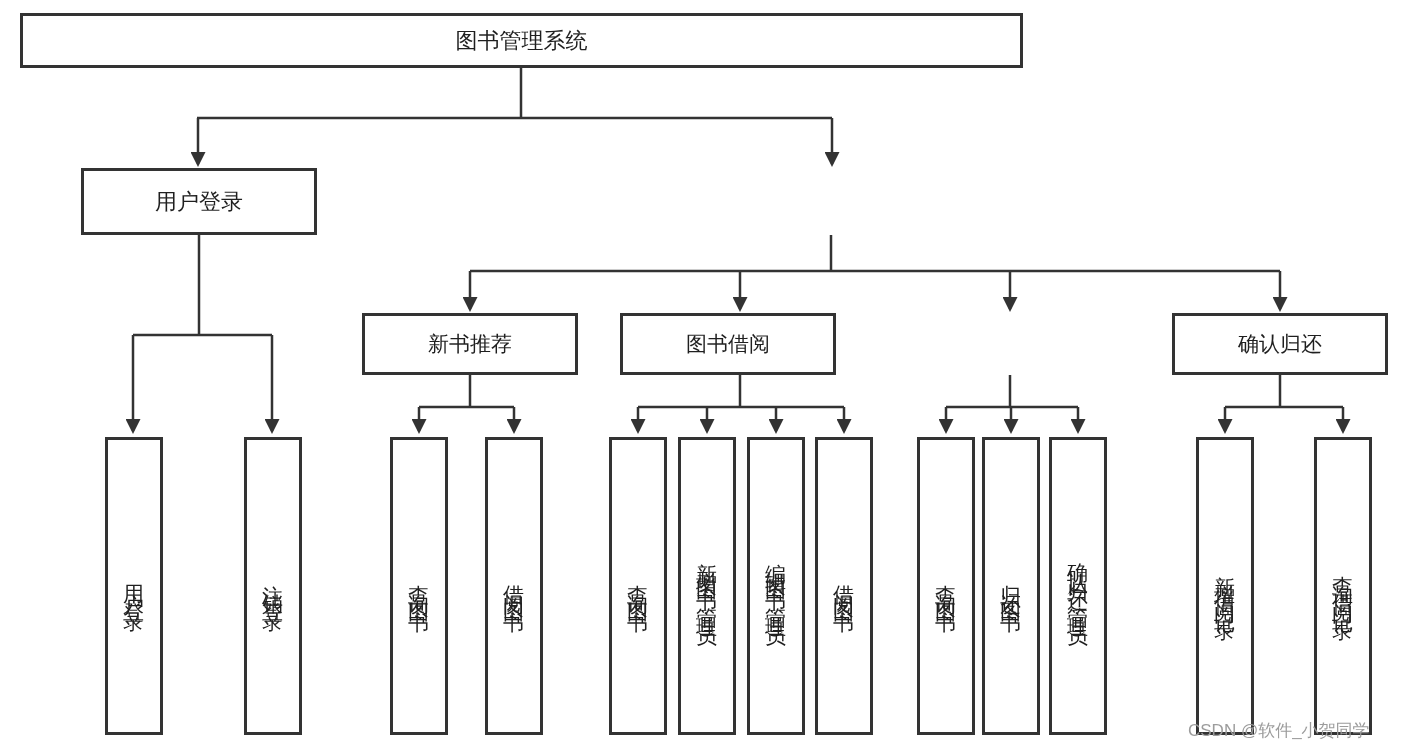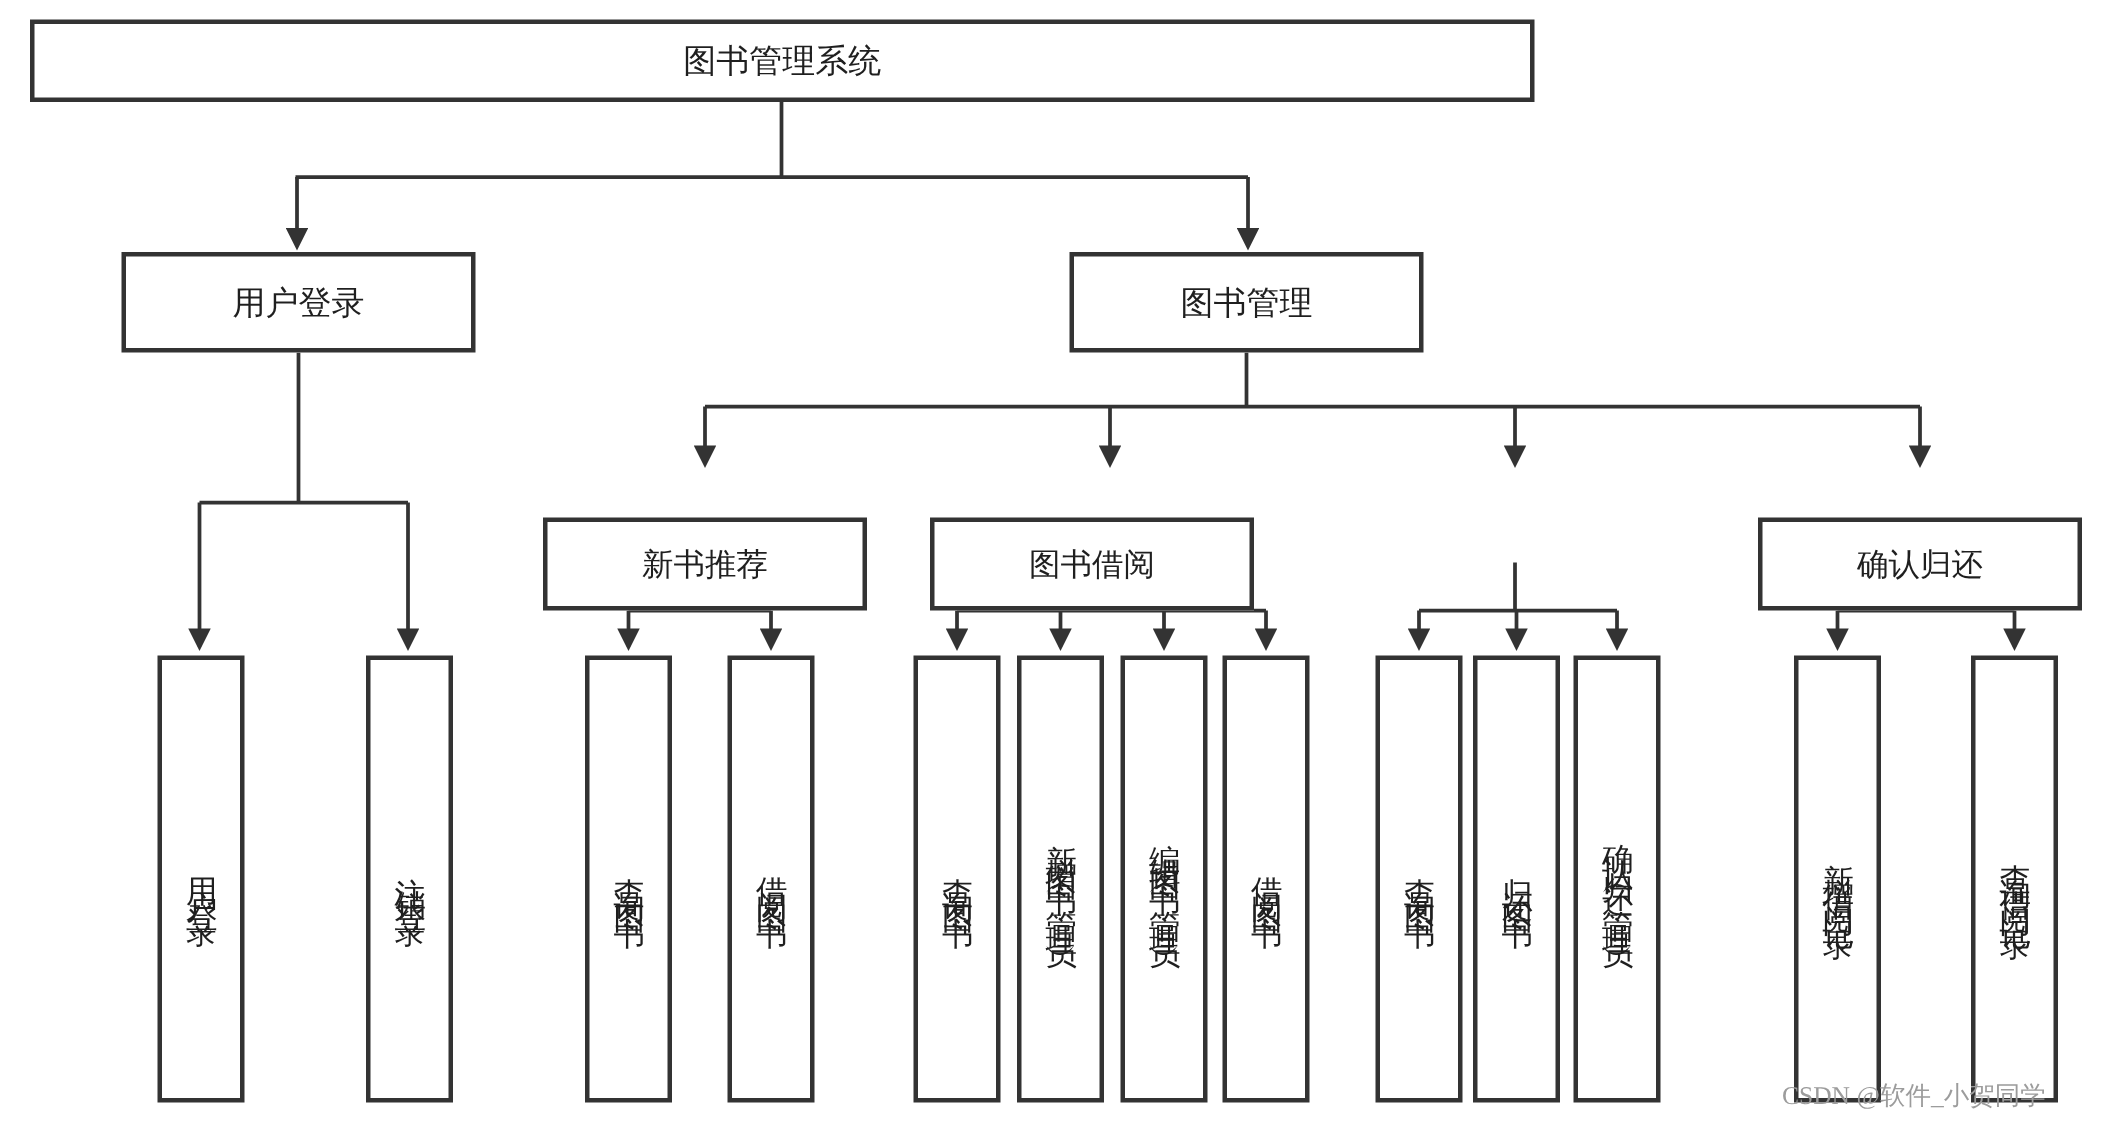--- a/index.html
+++ b/index.html
@@ -3,42 +3,42 @@
 <meta charset="utf-8">
 <title>Diagram</title>
 <style>
   html, body { margin: 0; padding: 0; background: #ffffff; }
   * { box-sizing: border-box; }
   .canvas {
     position: relative;
     width: 1405px;
     height: 747px;
     background: #ffffff;
-    font-family: Liberation Serif, serif;
+    font-family: Liberation Sans, sans-serif;
     color: #1f1f1f;
     overflow: hidden;
   }
   .wires {
     position: absolute;
     left: 0; top: 0;
     width: 1405px; height: 747px;
     pointer-events: none;
   }
   .node {
     position: absolute;
     border: 3px solid #333333;
     background: #ffffff;
     display: flex;
     align-items: center;
     justify-content: center;
     text-align: center;
   }
   .node-root   { left: 20px;  top: 13px;  width: 1003px; height: 55px; font-size: 22px; }
   .node-l2     { top: 168px;  width: 236px; height: 67px; font-size: 22px; }
-  .node-l3     { top: 313px;  width: 216px; height: 62px; font-size: 21px; margin-top: 32px; }
+  .node-l3     { top: 313px;  width: 216px; height: 62px; font-size: 21px; }
   .leaf {
     position: absolute;
     top: 437px;
     width: 58px;
     height: 298px;
     border: 3px solid #333333;
     background: #ffffff;
     display: flex;
     align-items: center;
     justify-content: center;
@@ -112,21 +112,20 @@
       <path d="M1280 375 V407"></path>
       <path d="M1225 407 H1343"></path>
       <path d="M1225 407 V431" marker-end="url(#ah)"></path>
       <path d="M1343 407 V431" marker-end="url(#ah)"></path>
     </g>
   </svg>
 
   <div class="node node-root">图书管理系统</div>
 
   <div class="node node-l2" style="left:81px">用户登录</div>
-  <div class="node node-l2" style="left:713px">图书管理</div>
 
   <div class="node node-l3" style="left:362px">新书推荐</div>
   <div class="node node-l3" style="left:620px">图书借阅</div>
   <div class="node node-l3" style="left:1172px">确认归还</div>
 
   <div class="leaf" style="left:105px">
     <span>用户登录</span>
   </div>
   <div class="leaf" style="left:244px">
     <span>注销登录</span>

